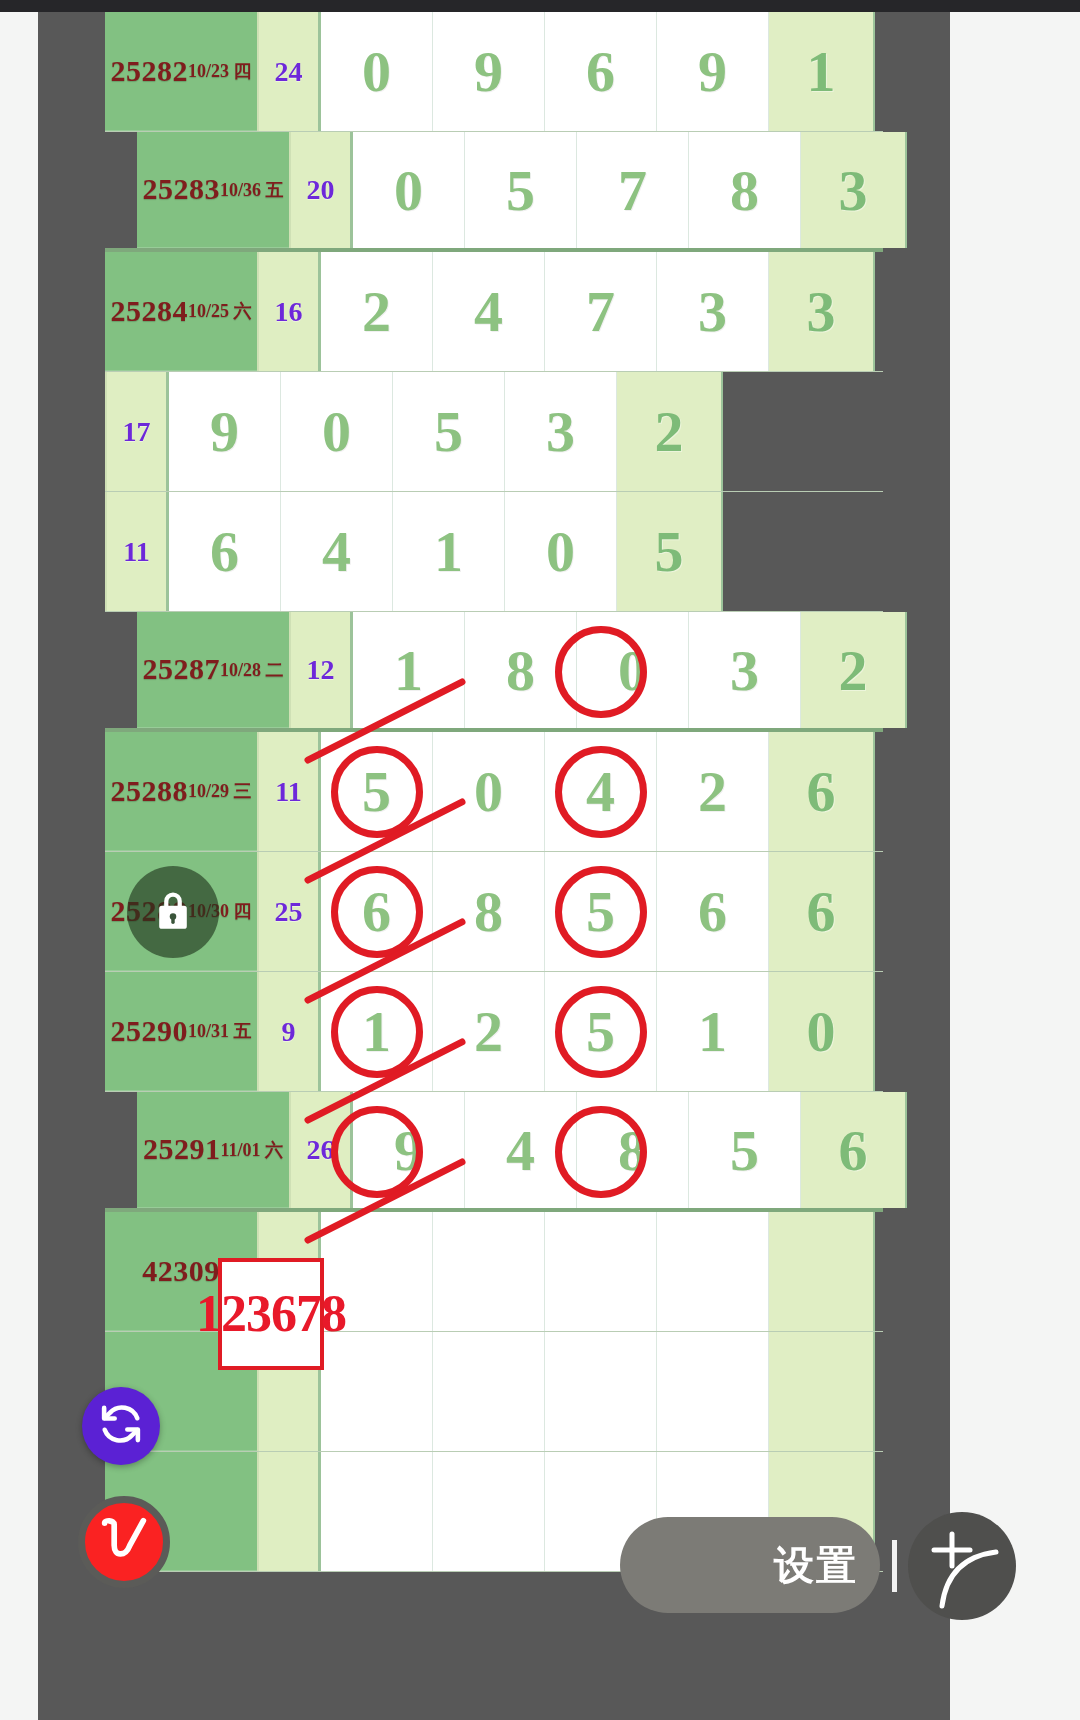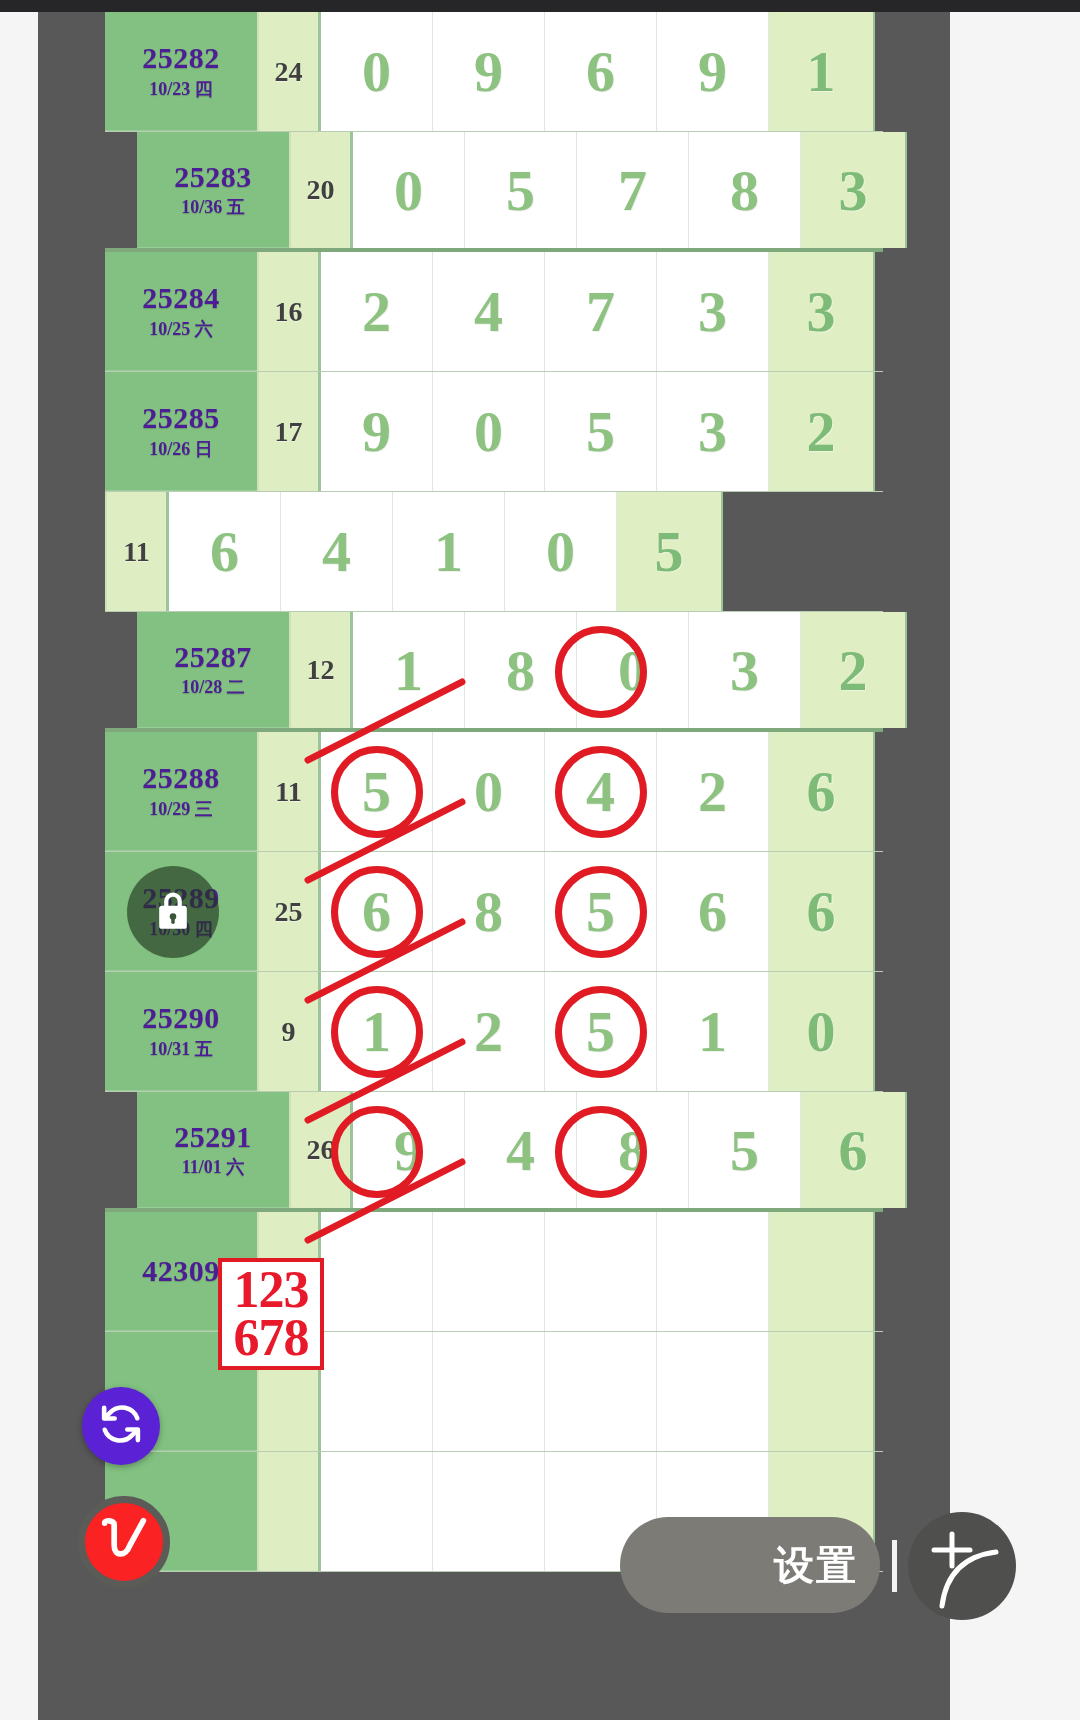--- a/index.html
+++ b/index.html
@@ -31,42 +31,42 @@
     display:flex;
     width:778px;
     height:120px;
     border-bottom:1px solid #b9cdb4;
   }
   .row.thick{ border-bottom:4px solid #7fa87c;padding-left:32px; }
 
   .c-issue{
     width:152px; flex:0 0 152px;
     background:#82c182;
-    display:flex; flex-direction:column;
+    display:flex; flex-direction:row;
     align-items:center; justify-content:center;
-    color:#4c1d95;
+    color:#7f1d1d;
     border-bottom:1px solid rgba(255,255,255,.18);
     position:relative;
   }
   .c-issue .iss{
     font-size:30px; font-weight:bold; letter-spacing:.5px;
     text-shadow:0 1px 1px rgba(0,0,0,.18);
     line-height:1.15;
   }
   .c-issue .dt{
     font-size:18px; font-weight:bold;
     text-shadow:0 1px 1px rgba(0,0,0,.18);
     line-height:1.3; margin-top:2px;
   }
 
   .c-sum{
     width:64px; flex:0 0 64px;
     background:#dfeec2;
     display:flex; align-items:center; justify-content:center;
-    color:#404040; font-size:28px; font-weight:bold;
+    color:#6d28d9; font-size:28px; font-weight:bold;
     border-left:2px solid #cfe0b5;
     border-right:3px solid #9cc39a;
     text-shadow:0 1px 0 rgba(255,255,255,.45);
   }
 
   .c-num{
     width:112px; flex:0 0 112px;
     background:#ffffff;
     display:flex; align-items:center; justify-content:center;
     color:#8dc281; font-size:58px; font-weight:bold;
@@ -102,21 +102,21 @@
   }
   .lockbadge svg{ width:46px; height:46px; }
 
   
   .predbox{
     position:absolute;
     left:218px; top:1258px;
     width:106px; height:112px;
     border:4px solid #e01b24;
     background:#fff;
-    display:flex; flex-direction:column;
+    display:flex; 
     align-items:center; justify-content:center;
     line-height:.92;
   }
   .predbox span{
     color:#e8192a; font-size:52px; font-weight:bold;
     letter-spacing:-1px;
   }
 
   
   .lines{
@@ -211,24 +211,20 @@
           <div class="dt">10/25 六</div>
         </div>
         <div class="c-sum">16</div>
         <div class="c-num">2</div>
         <div class="c-num">4</div>
         <div class="c-num">7</div>
         <div class="c-num">3</div>
         <div class="c-last">3</div>
       </div>
       <div class="row">
-        <div class="c-issue">
-          <div class="iss">25285</div>
-          <div class="dt">10/26 日</div>
-        </div>
         <div class="c-sum">17</div>
         <div class="c-num">9</div>
         <div class="c-num">0</div>
         <div class="c-num">5</div>
         <div class="c-num">3</div>
         <div class="c-last">2</div>
       </div>
       <div class="row">
         <div class="c-sum">11</div>
         <div class="c-num">6</div>

